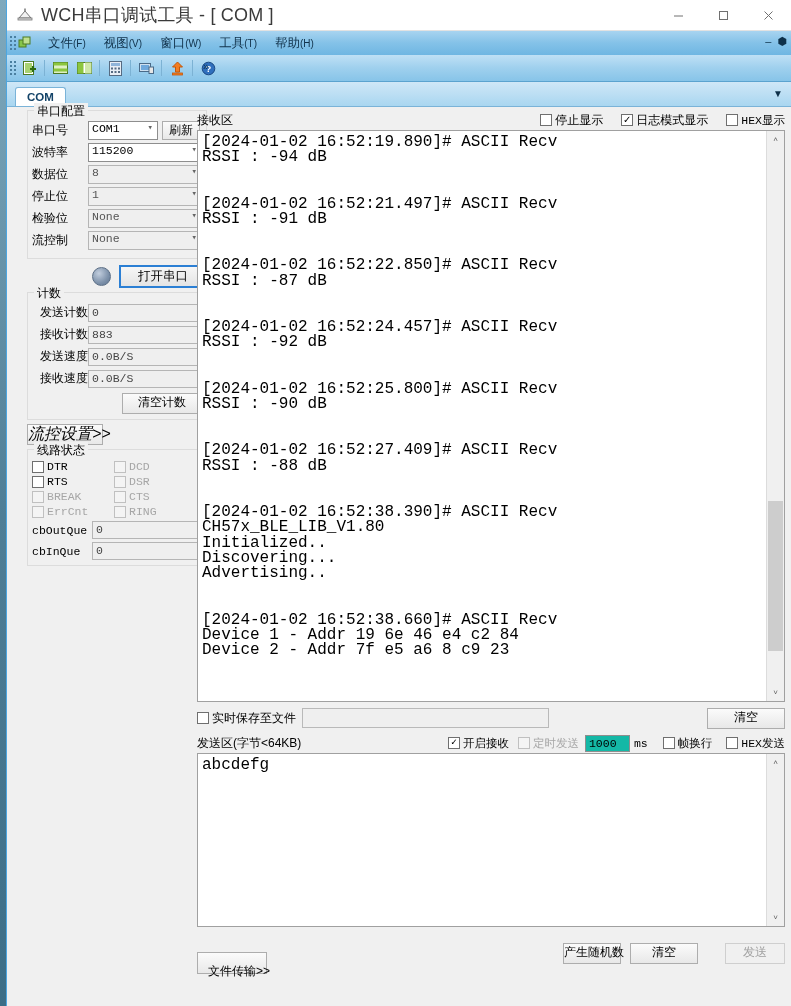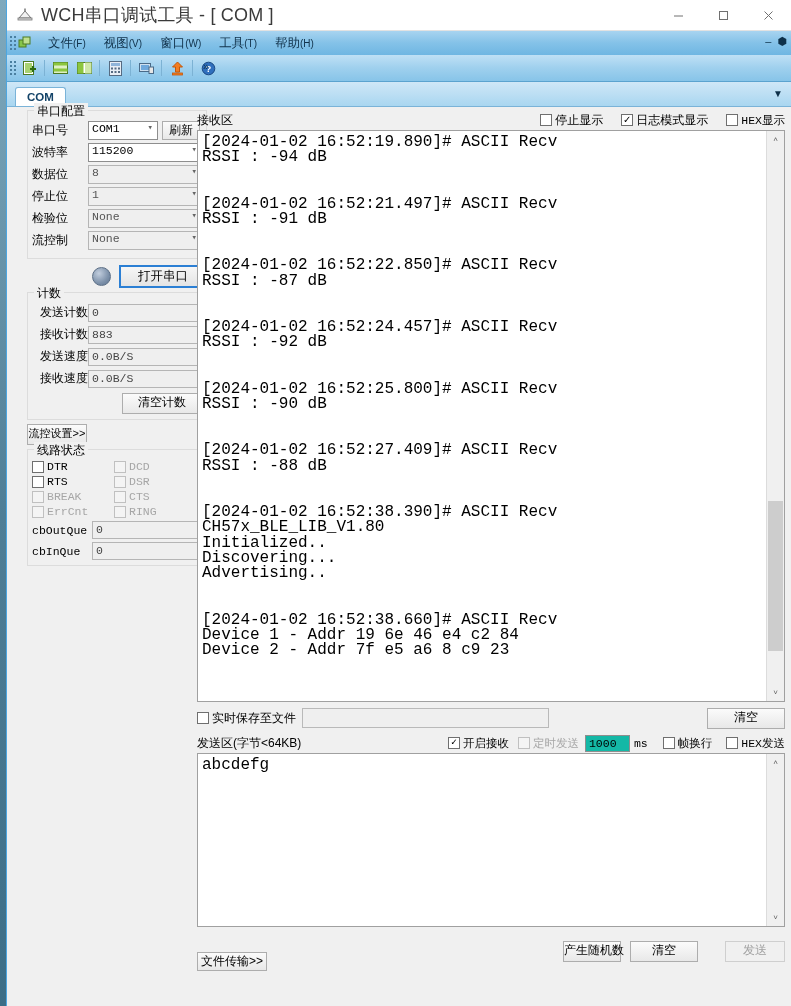--- a/index.html
+++ b/index.html
@@ -264,25 +264,26 @@
   }
   .btn-clearcount {
     width: 80px; height: 21px;
     margin-left: auto;
     display: block;
     margin-top: 5px;
     line-height: 17px;
     padding: 0;
   }
   .btn-flow {
-    width: 60px; height: 21px;
+    width: 76px; height: 21px;
     padding: 0;
     line-height: 17px;
     margin-bottom: 4px;
-    font-size: 11px;
+    font-size: 16px;
+    font-style: italic;
   }
   .cb {
     display: inline-flex;
     align-items: center;
     font-size: 11.5px;
     font-family: "Liberation Mono", monospace;
     white-space: nowrap;
   }
   .cbbox {
     width: 12px; height: 12px;
@@ -411,21 +412,21 @@
   .msunit {
     font-family: "Liberation Mono", monospace;
     font-size: 11.5px;
     margin: 0 6px 0 4px;
   }
   .bottombar {
     display: flex;
     align-items: center;
     margin-top: 5px;
   }
-  .btn-filetrans { width: 70px; height: 19px; padding: 0; line-height: 17px; font-size: 12px; margin-top: 20px; }
+  .btn-filetrans { width: 70px; height: 19px; padding: 10px; line-height: 17px; font-size: 12px; margin-top: 20px; }
   .btn-rand { width: 58px; height: 21px; padding: 0; line-height: 17px; margin-left: auto; }
   .btn-txclear { width: 68px; height: 21px; padding: 0; line-height: 17px; margin-left: 9px; }
   .btn-send { width: 60px; height: 21px; padding: 0; line-height: 17px; margin-left: 27px; }
 </style>
 </head>
 <body>
 
 <div class="desktop"></div>
 
 <div class="window">

